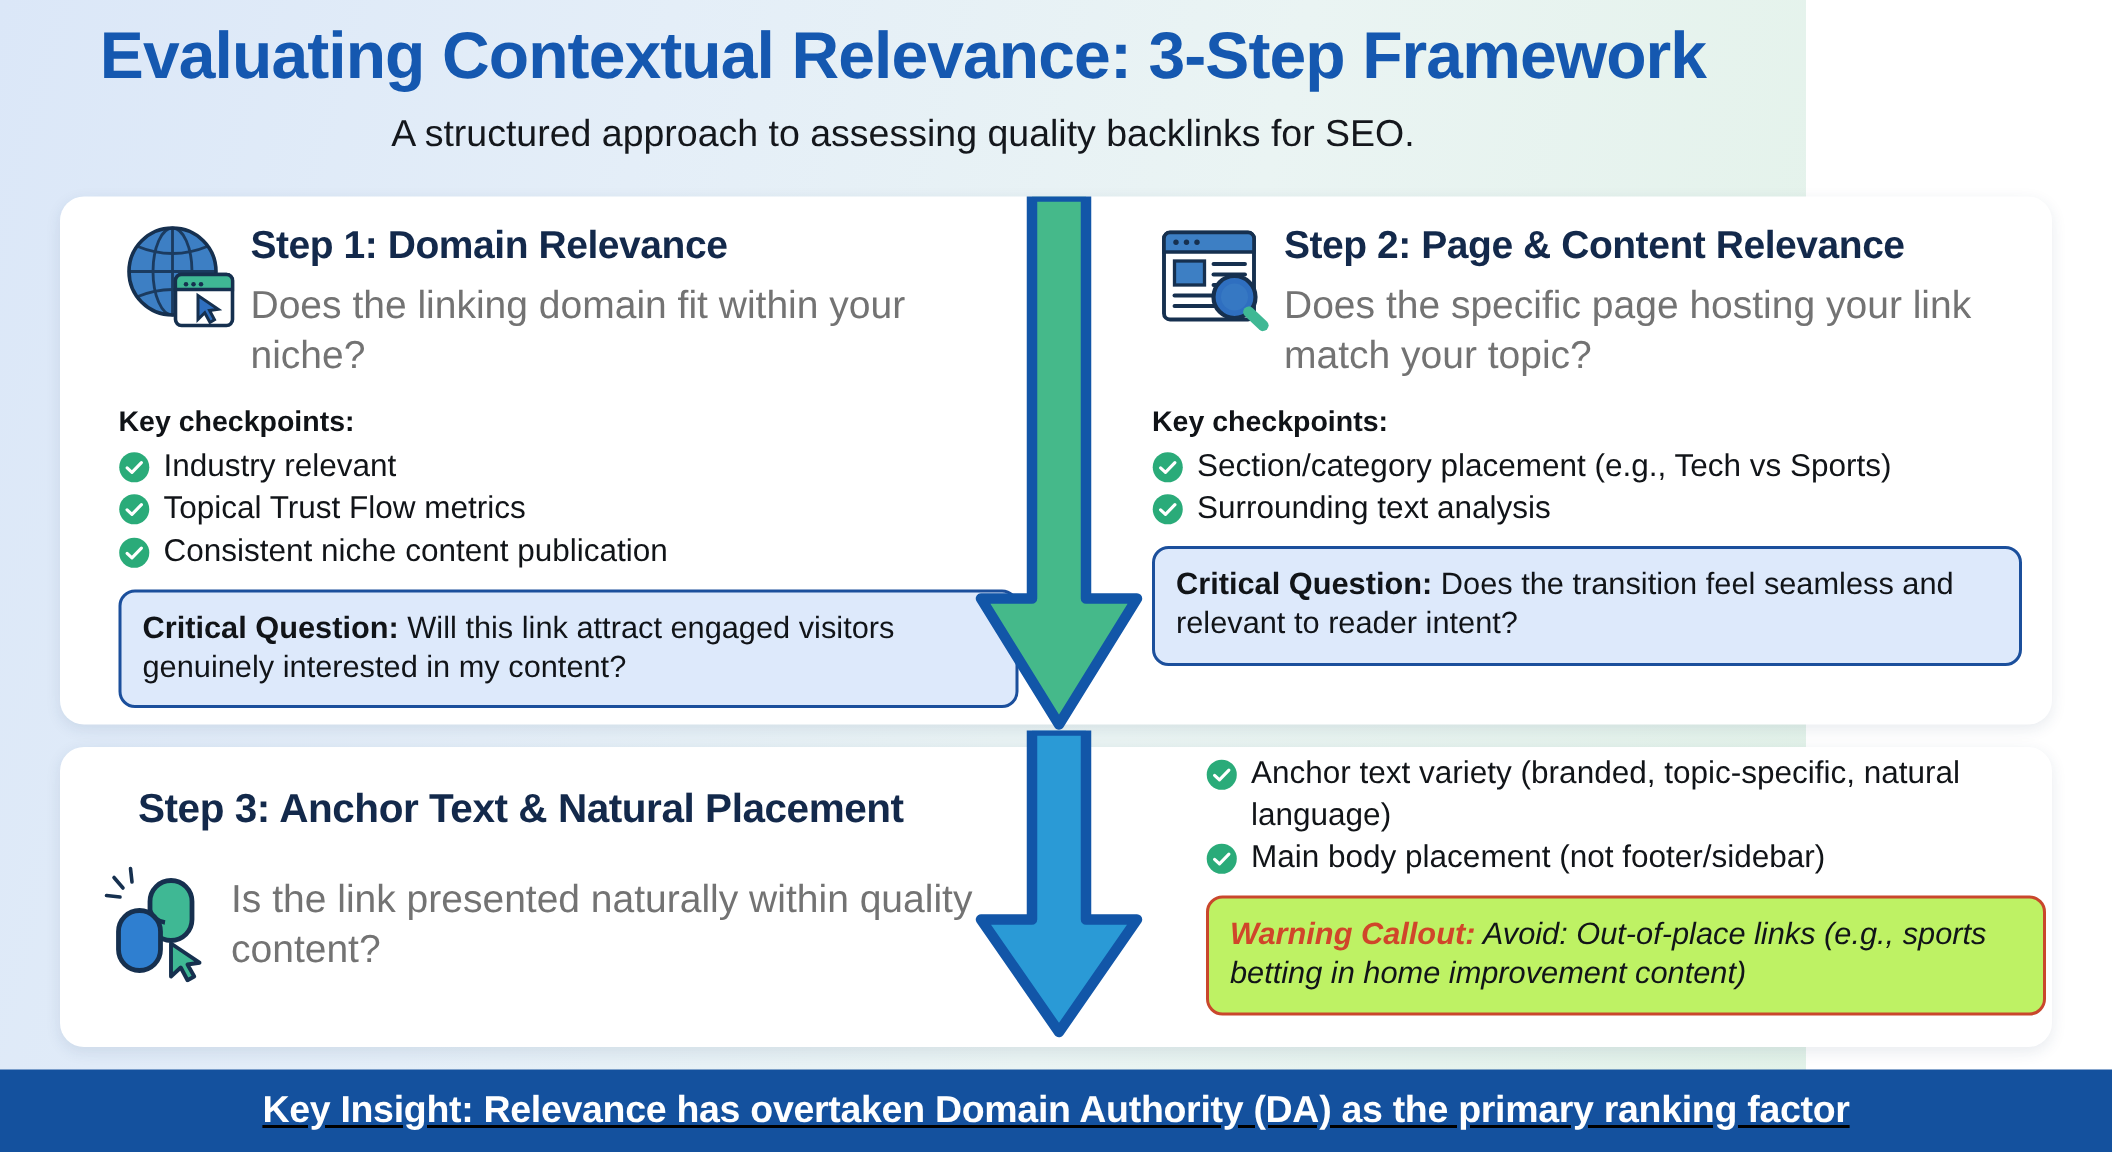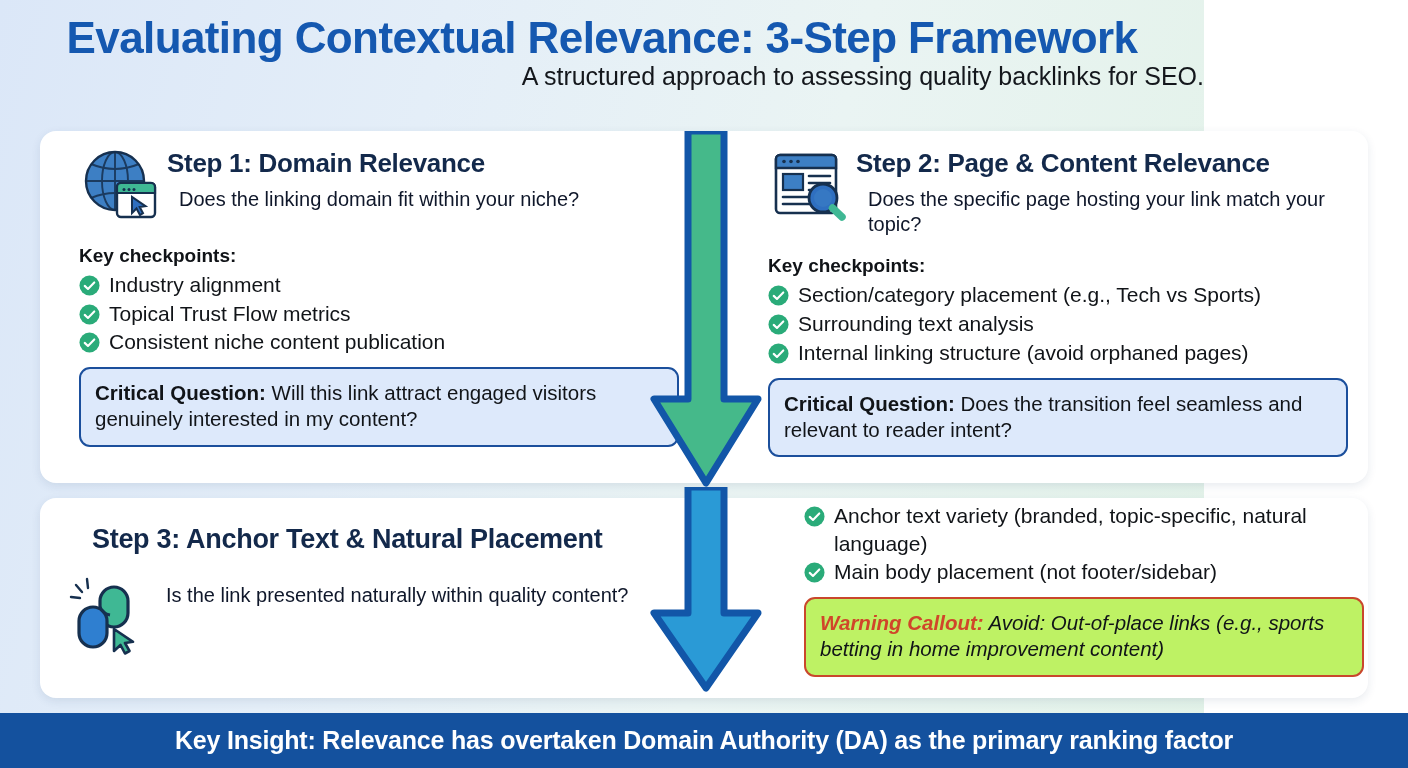--- a/index.html
+++ b/index.html
@@ -17,25 +17,24 @@
   
   .header { padding-top: 14px; text-align: center; }
   .main-title {
     font-size: 44px;
     font-weight: 800;
     letter-spacing: -0.6px;
     color: #1558b0;
     line-height: 1.1;
   }
   .subtitle {
-    margin-top: 0;
+    margin-top: 13px;
     font-size: 25px;
     color: #14171c;
     font-weight: 400;
-    text-align: right;
   }
 
   
   .card {
     position: absolute;
     background: #ffffff;
     border-radius: 16px;
     box-shadow: 0 3px 10px rgba(30,60,100,0.10);
   }
   #card-top    { left: 40px; top: 131px; width: 1328px; height: 352px; }
@@ -51,21 +50,21 @@
   .step-head { display: flex; align-items: flex-start; }
   .step-icon { flex: 0 0 auto; width: 82px; height: 82px; margin-right: 6px; }
   .step-icon svg { display: block; width: 100%; height: 100%; }
   .step-textblock { flex: 1 1 auto; padding-top: 4px; }
   .step-title {
     font-size: 26px; font-weight: 800; color: #13294b;
     letter-spacing: -0.3px; line-height: 1.1;
   }
   .step-question {
     margin-top: 9px;
-    font-size: 20px; color: #0f172a; line-height: 1.27; margin-left: 12px;
+    font-size: 26px; color: #737373; line-height: 1.27;
   }
 
   
   #s3-left .step-title-solo {
     font-size: 27px; font-weight: 800; color: #13294b;
     letter-spacing: -0.3px; padding-left: 30px;
   }
   #s3-left .s3-body { display: flex; align-items: flex-start; margin-top: 16px; }
   #s3-left .s3-body .step-icon { width: 84px; height: 84px; margin-right: 8px; }
   #s3-left .s3-body .step-question { margin-top: 8px; }
@@ -113,21 +112,21 @@
   .arrow { position: absolute; }
   #arrow-green { left: 650px; top: 131px; width: 112px; height: 358px; }
   #arrow-blue  { left: 650px; top: 487px; width: 112px; height: 207px; }
   .arrow svg { display: block; width: 100%; height: 100%; }
 
   
   #footer {
     position: absolute; left: 0; bottom: 0;
     width: 1408px; height: 55px;
     background: #14519e;
-    display: flex; align-items: center; justify-content: center;
+    display: flex; align-items: center; justify-content: center; text-decoration: underline;
   }
   #footer .footer-text {
     color: #ffffff; font-size: 25px; font-weight: 700;
     letter-spacing: -0.2px;
   }
 </style>
 </head>
 <body>
 
 <div id="root">
@@ -167,21 +166,21 @@
 
       <div class="checkpoints">
         <div class="cp-label">Key checkpoints:</div>
         <div class="cp-item">
           <span class="cp-check">
             <svg viewBox="0 0 22 22">
                 <circle cx="11" cy="11" r="10.5" fill="#2aab79"></circle>
                 <path d="M6 11.4 L9.4 14.6 L16 7.8" stroke="#fff" stroke-width="2.2" fill="none" stroke-linecap="round" stroke-linejoin="round"></path>
               </svg>
           </span>
-          <span class="cp-text">Industry alignment</span>
+          <span class="cp-text">Industry relevant</span>
         </div>
         <div class="cp-item">
           <span class="cp-check">
             <svg viewBox="0 0 22 22">
                 <circle cx="11" cy="11" r="10.5" fill="#2aab79"></circle>
                 <path d="M6 11.4 L9.4 14.6 L16 7.8" stroke="#fff" stroke-width="2.2" fill="none" stroke-linecap="round" stroke-linejoin="round"></path>
               </svg>
           </span>
           <span class="cp-text">Topical Trust Flow metrics</span>
         </div>
@@ -243,29 +242,20 @@
         </div>
         <div class="cp-item">
           <span class="cp-check">
             <svg viewBox="0 0 22 22">
                 <circle cx="11" cy="11" r="10.5" fill="#2aab79"></circle>
                 <path d="M6 11.4 L9.4 14.6 L16 7.8" stroke="#fff" stroke-width="2.2" fill="none" stroke-linecap="round" stroke-linejoin="round"></path>
               </svg>
           </span>
           <span class="cp-text">Surrounding text analysis</span>
         </div>
-        <div class="cp-item">
-          <span class="cp-check">
-            <svg viewBox="0 0 22 22">
-                <circle cx="11" cy="11" r="10.5" fill="#2aab79"></circle>
-                <path d="M6 11.4 L9.4 14.6 L16 7.8" stroke="#fff" stroke-width="2.2" fill="none" stroke-linecap="round" stroke-linejoin="round"></path>
-              </svg>
-          </span>
-          <span class="cp-text">Internal linking structure (avoid orphaned pages)</span>
-        </div>
       </div>
 
       <div class="callout question">
         <span class="lead">Critical Question:</span><span> Does the transition feel seamless and relevant to reader intent?</span>
       </div>
     </div>
   </div>
 
   <div class="card" id="card-bottom">
 

